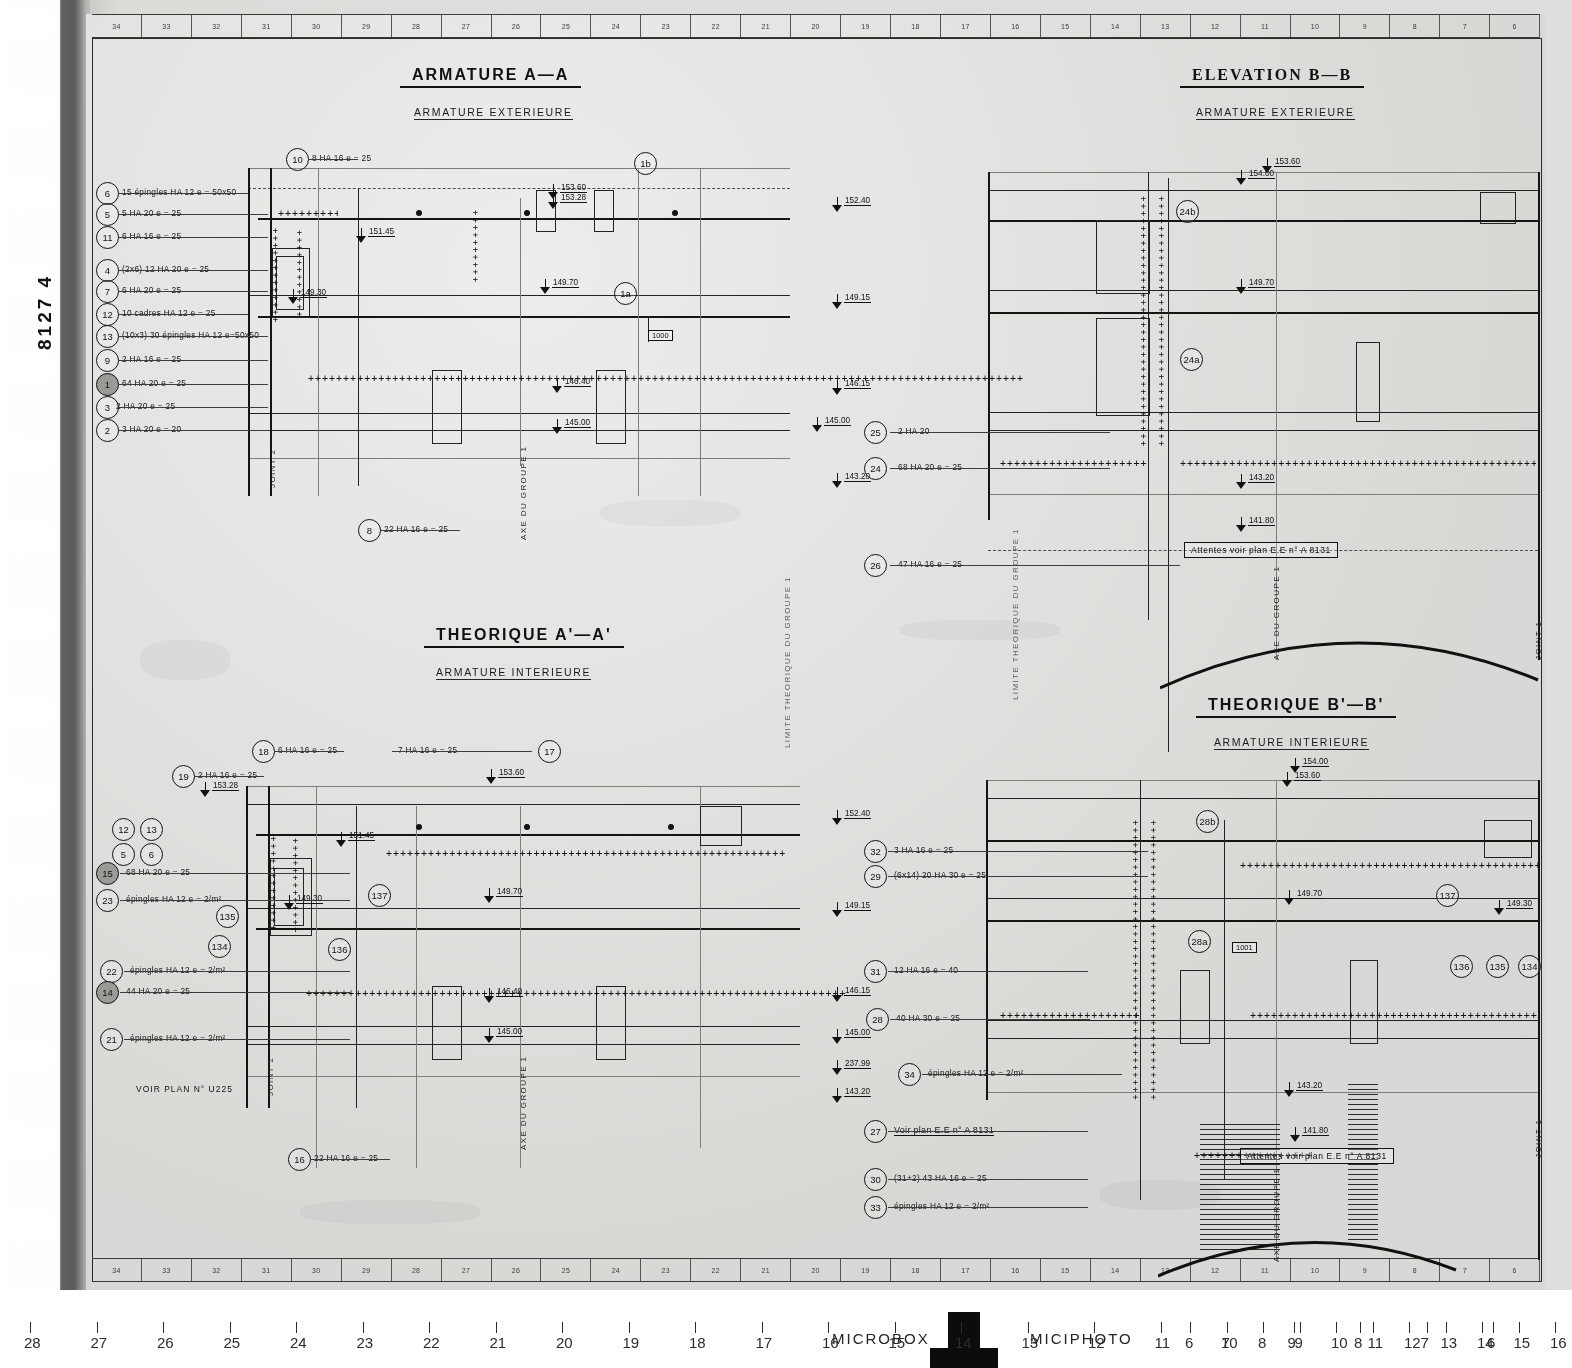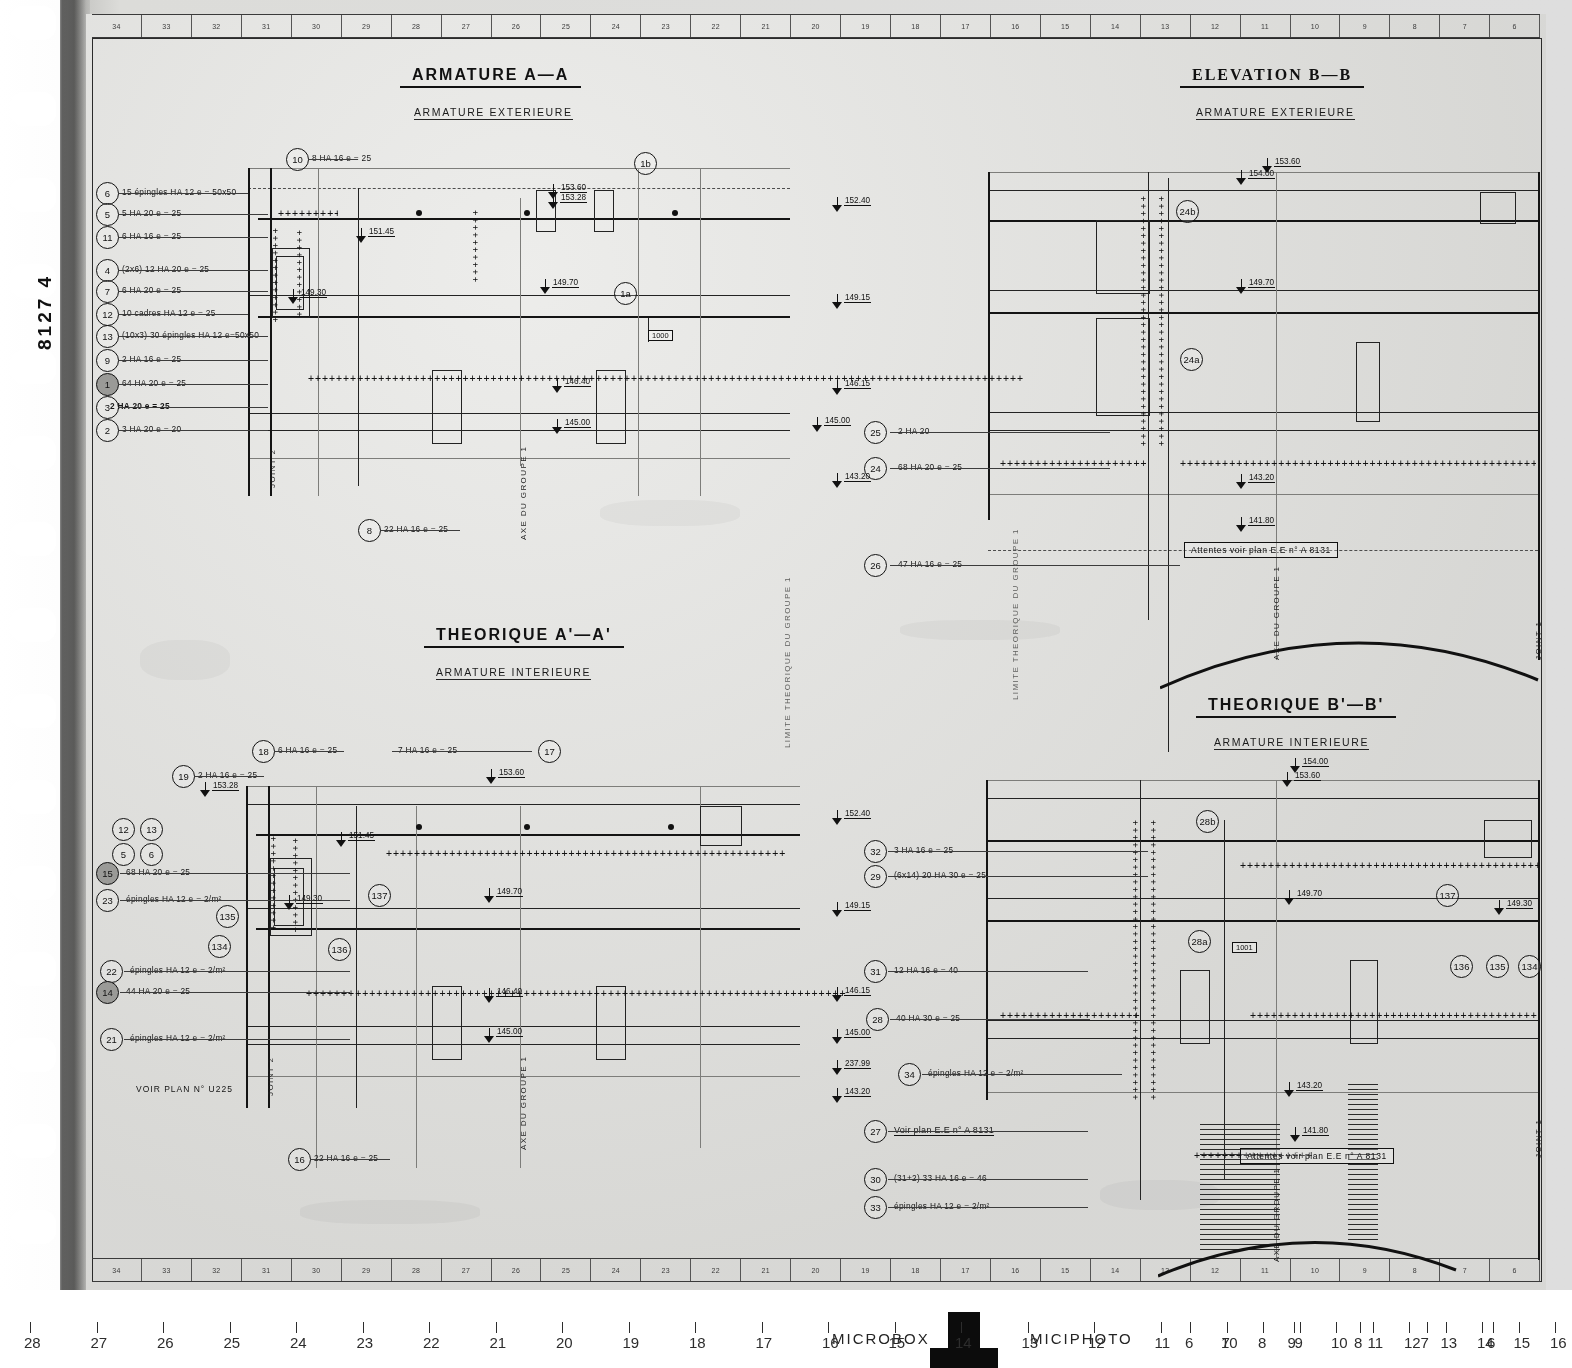--- a/index.html
+++ b/index.html
@@ -317,21 +317,21 @@
       <div class="bub" style="left:96px;top:325px;">13</div>
       <div class="leg" style="left:122px;top:330px;">(10x3) 30  épingles HA 12  e=50x50</div>
       <div class="legline" style="left:118px;top:336px;width:150px;"></div>
       <div class="bub" style="left:96px;top:349px;">9</div>
       <div class="leg" style="left:122px;top:354px;">2 HA 16    e = 25</div>
       <div class="legline" style="left:118px;top:360px;width:150px;"></div>
       <div class="bub fill" style="left:96px;top:373px;">1</div>
       <div class="leg" style="left:122px;top:378px;">64 HA 20    e = 25</div>
       <div class="legline" style="left:118px;top:384px;width:150px;"></div>
       <div class="bub" style="left:96px;top:396px;">3</div>
-      <div class="leg" style="left:110px;top:401px;font-weight:bold;">2 HA 20    e = 25</div>
+      <div class="leg" style="left:116px;top:401px;">2 HA 20    e = 25</div>
       <div class="legline" style="left:118px;top:407px;width:150px;"></div>
       <div class="bub" style="left:96px;top:419px;">2</div>
       <div class="leg" style="left:122px;top:424px;">3 HA 20    e = 20</div>
       <div class="legline" style="left:118px;top:430px;width:150px;"></div>
       <div class="bub" style="left:286px;top:148px;">10</div>
       <div class="leg" style="left:312px;top:153px;">8  HA 16    e = 25</div>
       <div class="legline" style="left:308px;top:159px;width:50px;"></div>
       <div class="bub" style="left:358px;top:519px;">8</div>
       <div class="leg" style="left:384px;top:524px;">22 HA 16   e = 25</div>
       <div class="legline" style="left:380px;top:530px;width:80px;"></div>
@@ -401,21 +401,21 @@
       <div class="bub" style="left:866px;top:1008px;">28</div>
       <div class="leg" style="left:896px;top:1013px;">40 HA 30     e = 25</div>
       <div class="legline" style="left:890px;top:1019px;width:200px;"></div>
       <div class="bub" style="left:898px;top:1063px;">34</div>
       <div class="leg" style="left:928px;top:1068px;">épingles HA 12      e = 2/m²</div>
       <div class="legline" style="left:922px;top:1074px;width:200px;"></div>
       <div class="bub" style="left:864px;top:1120px;">27</div>
       <div class="leg" style="left:894px;top:1125px;font-size:9px;border-bottom:1px solid #111;">Voir  plan  E.E n° A 8131</div>
       <div class="legline" style="left:888px;top:1131px;width:200px;"></div>
       <div class="bub" style="left:864px;top:1168px;">30</div>
-      <div class="leg" style="left:894px;top:1173px;">(31+2)  33 HA 16   e = 46</div>
+      <div class="leg" style="left:894px;top:1173px;">(31+2)  43 HA 16   e = 25</div>
       <div class="legline" style="left:888px;top:1179px;width:200px;"></div>
       <div class="bub" style="left:864px;top:1196px;">33</div>
       <div class="leg" style="left:894px;top:1201px;">épingles HA 12    e = 2/m²</div>
       <div class="legline" style="left:888px;top:1207px;width:200px;"></div>
       <div class="bub" style="left:1196px;top:810px;">28b</div>
       <div class="bub" style="left:1188px;top:930px;">28a</div>
     </div>
 
   <div class="notebox" style="left:1184px;top:542px;">Attentes  voir  plan  E.E n° A 8131</div>
   <div class="notebox" style="left:1240px;top:1148px;">Attentes  voir  plan  E.E n° A 8131</div>

